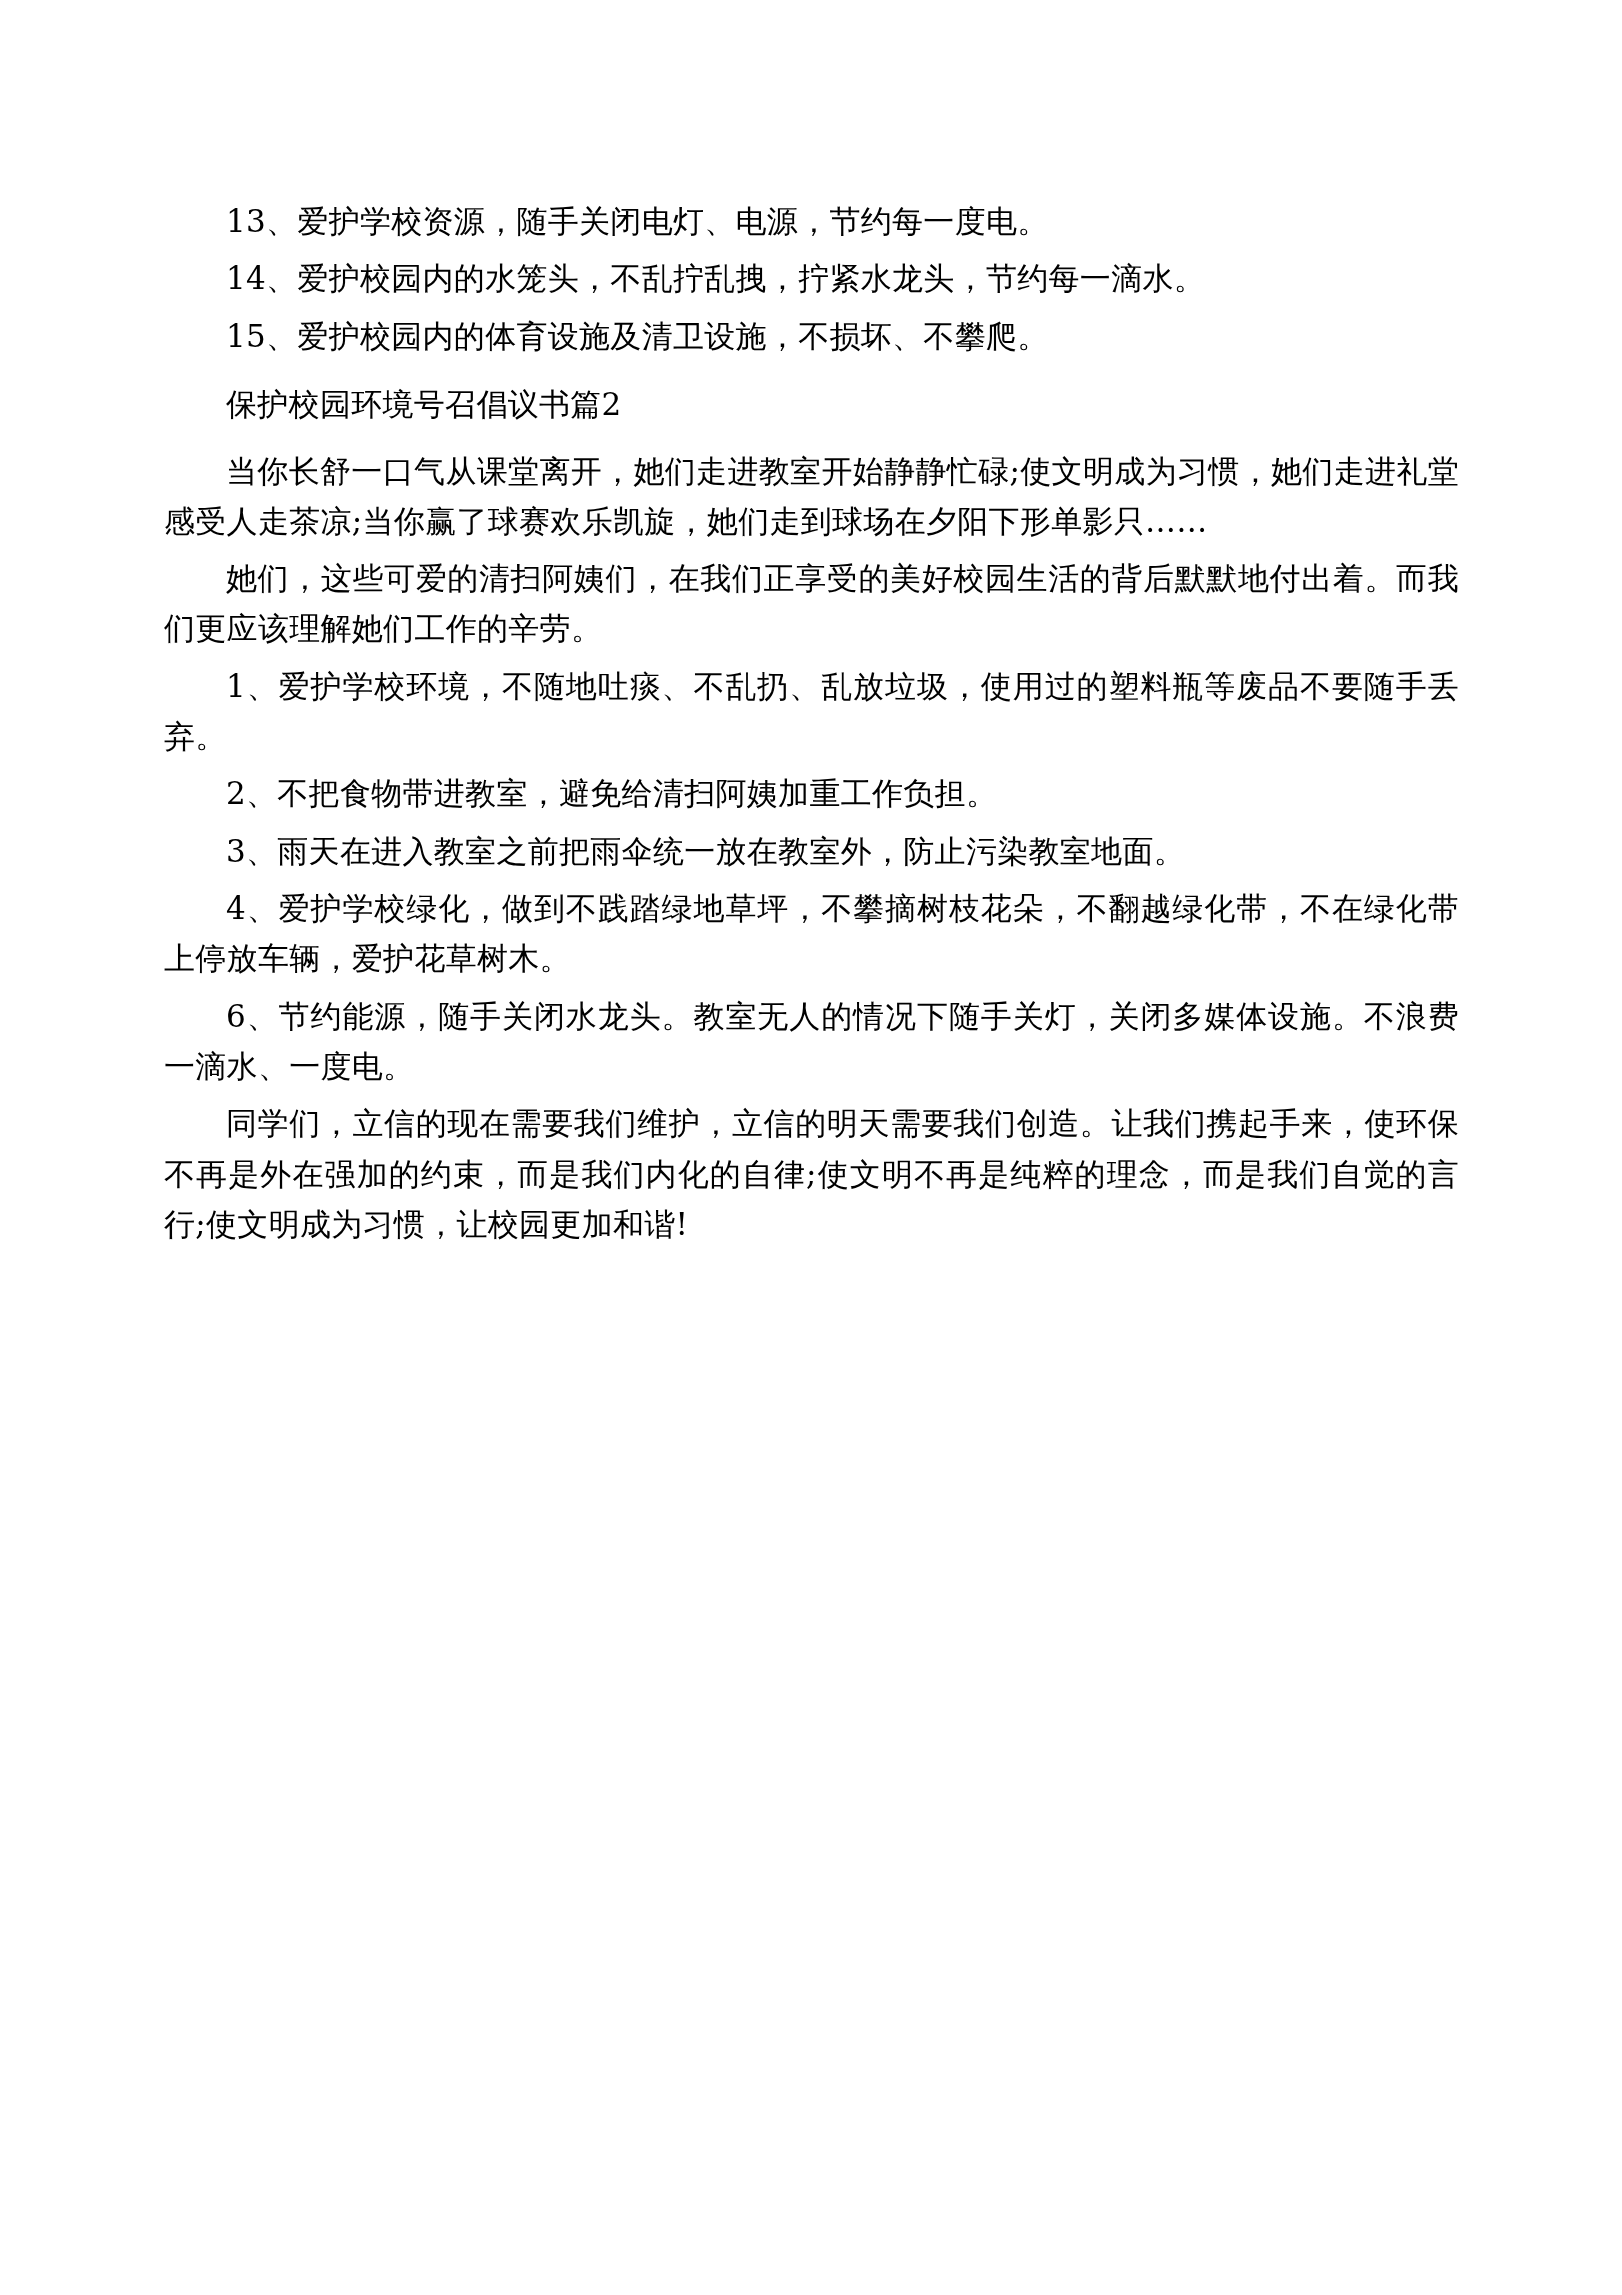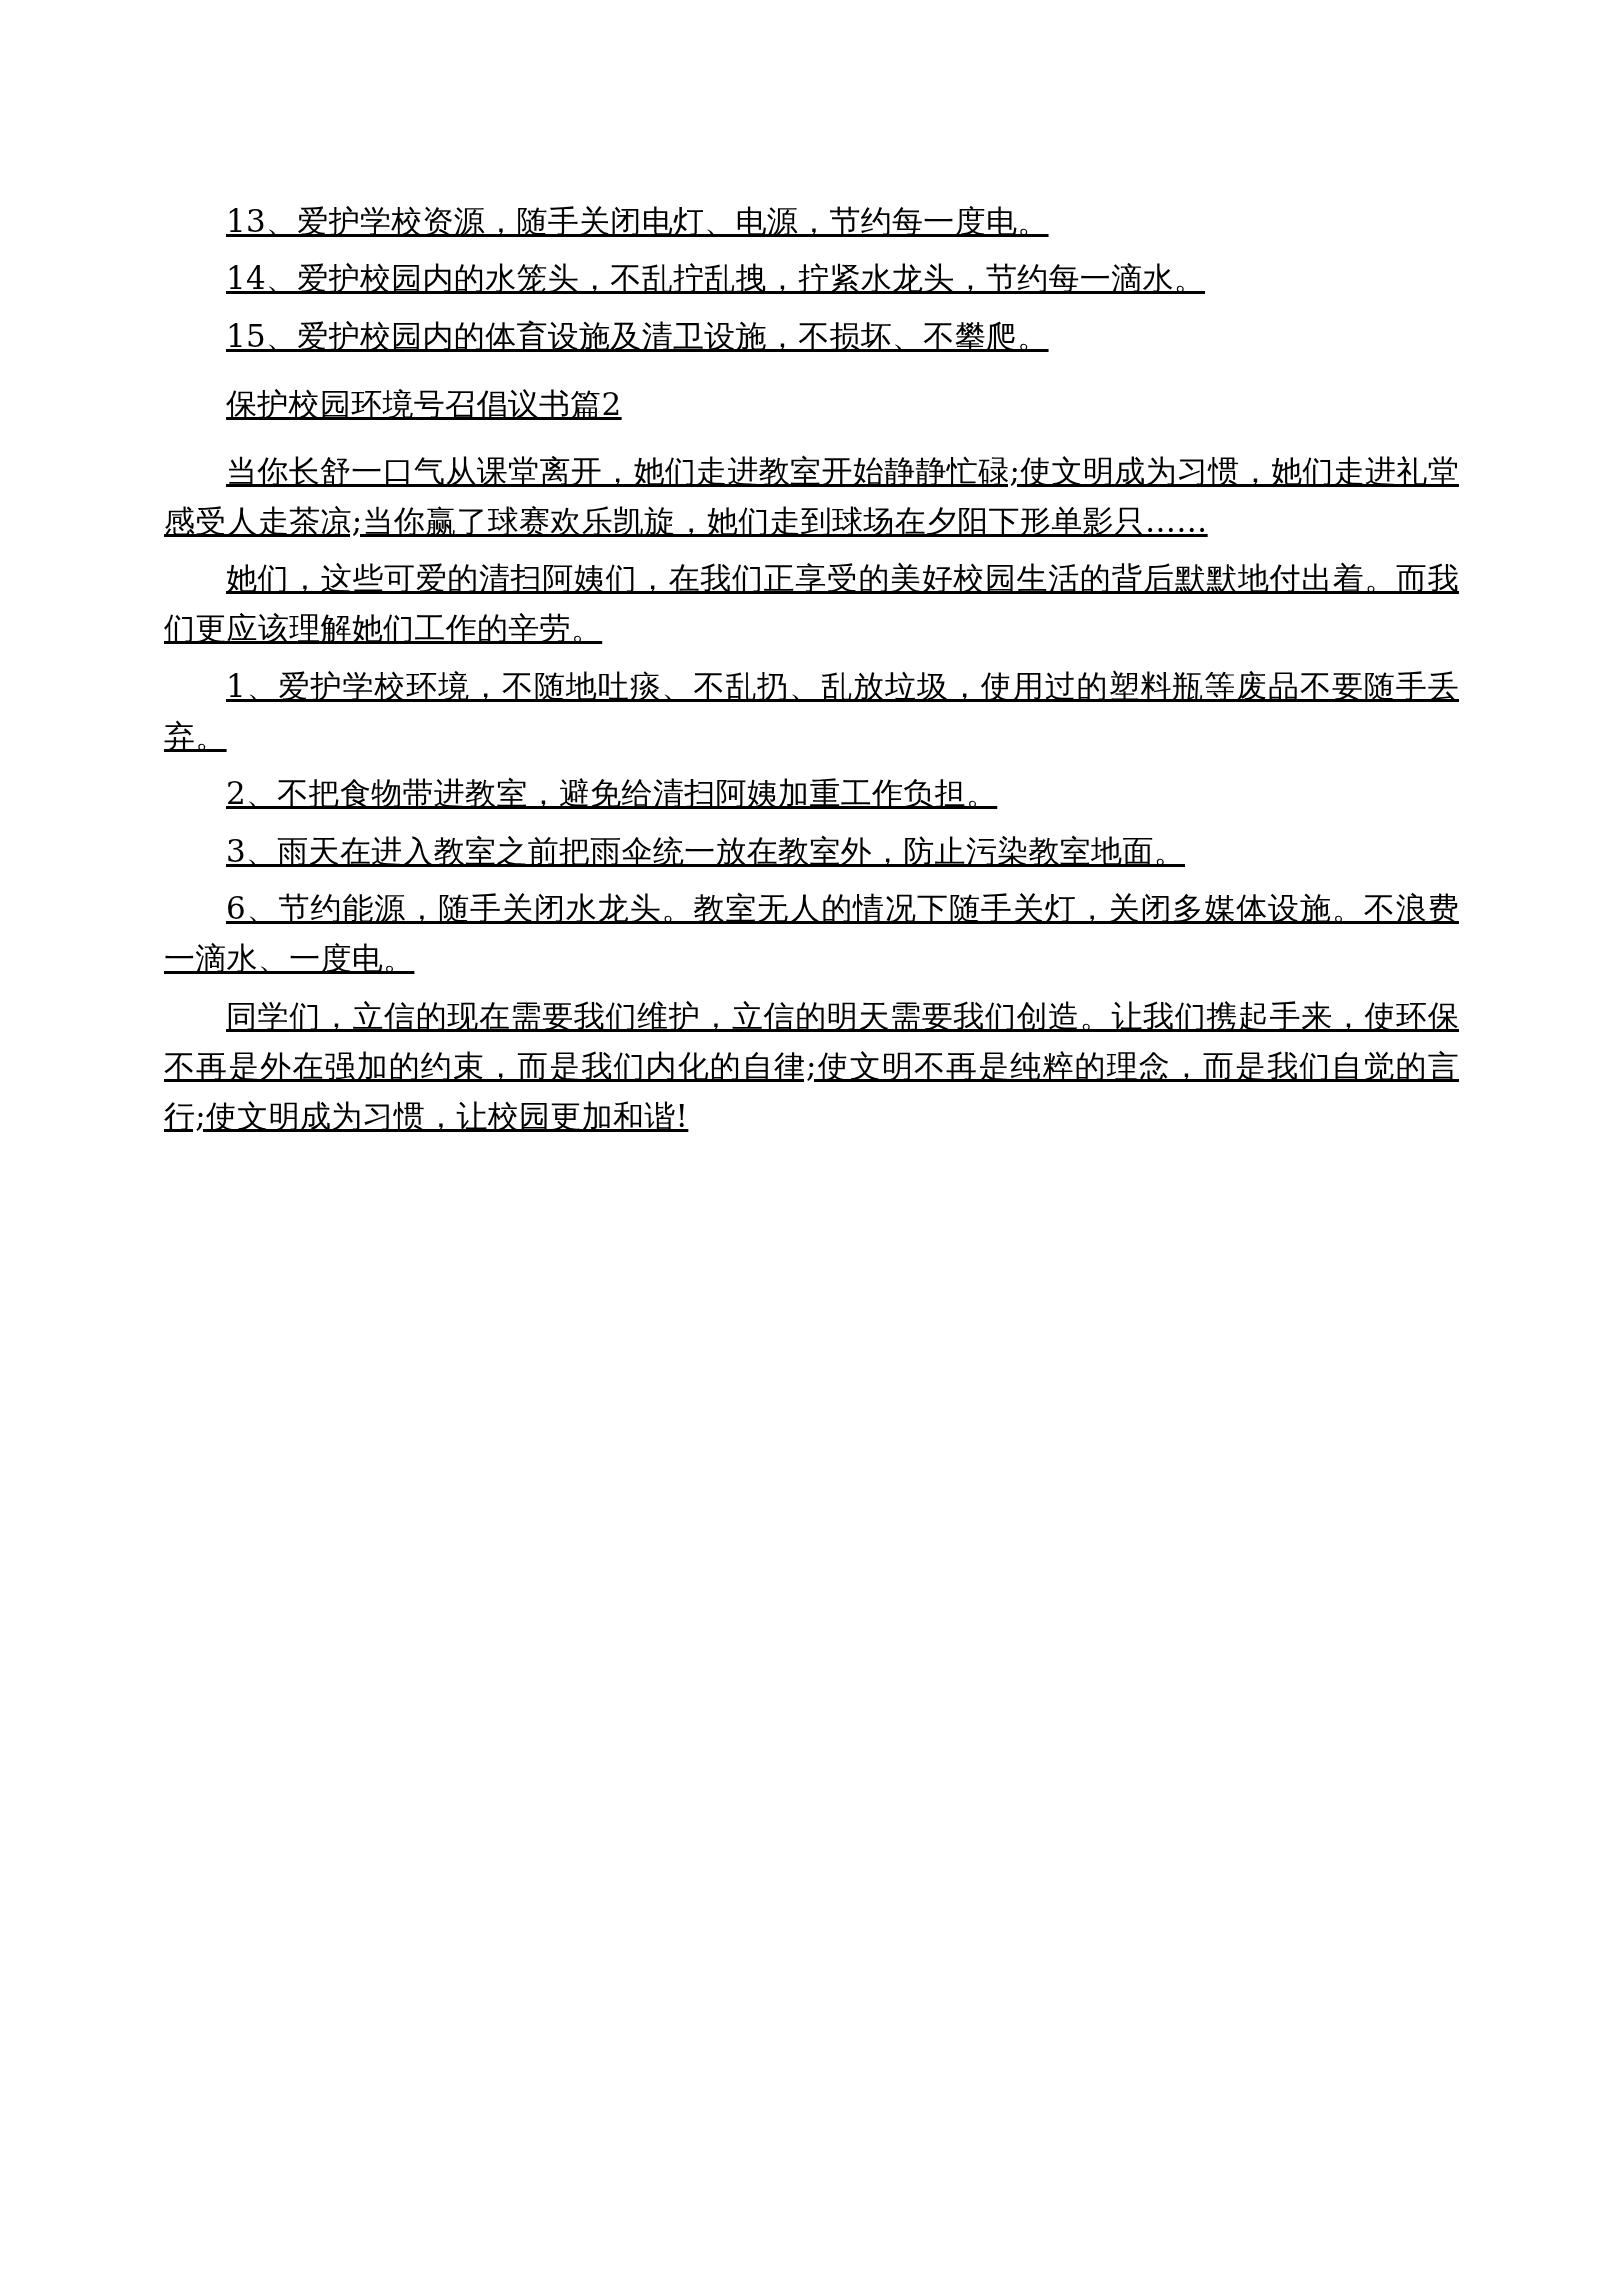--- a/index.html
+++ b/index.html
@@ -22,21 +22,20 @@
   }
   .doc-body {
     font-size: 31px;
     line-height: 1.62;
     letter-spacing: 0.3px;
     text-align: justify;
     text-justify: inter-character;
   }
   p {
     margin: 0 0 7.2px 0;
-    text-decoration: underline;
   }
   .indent {
     text-indent: 2em;
   }
   .heading {
     text-indent: 2em;
     margin-top: 18.3px;
     margin-bottom: 16px;
   }
 </style>
@@ -48,18 +47,19 @@
 
     <p class="indent">13、爱护学校资源，随手关闭电灯、电源，节约每一度电。</p>
     <p class="indent">14、爱护校园内的水笼头，不乱拧乱拽，拧紧水龙头，节约每一滴水。</p>
     <p class="indent">15、爱护校园内的体育设施及清卫设施，不损坏、不攀爬。</p>
     <p class="heading">保护校园环境号召倡议书篇2</p>
     <p class="indent">当你长舒一口气从课堂离开，她们走进教室开始静静忙碌;使文明成为习惯，她们走进礼堂感受人走茶凉;当你赢了球赛欢乐凯旋，她们走到球场在夕阳下形单影只……</p>
     <p class="indent">她们，这些可爱的清扫阿姨们，在我们正享受的美好校园生活的背后默默地付出着。而我们更应该理解她们工作的辛劳。</p>
     <p class="indent">1、爱护学校环境，不随地吐痰、不乱扔、乱放垃圾，使用过的塑料瓶等废品不要随手丢弃。</p>
     <p class="indent">2、不把食物带进教室，避免给清扫阿姨加重工作负担。</p>
     <p class="indent">3、雨天在进入教室之前把雨伞统一放在教室外，防止污染教室地面。</p>
+    <p class="indent">4、爱护学校绿化，做到不践踏绿地草坪，不攀摘树枝花朵，不翻越绿化带，不在绿化带上停放车辆，爱护花草树木。</p>
     <p class="indent">6、节约能源，随手关闭水龙头。教室无人的情况下随手关灯，关闭多媒体设施。不浪费一滴水、一度电。</p>
     <p class="indent">同学们，立信的现在需要我们维护，立信的明天需要我们创造。让我们携起手来，使环保不再是外在强加的约束，而是我们内化的自律;使文明不再是纯粹的理念，而是我们自觉的言行;使文明成为习惯，让校园更加和谐!</p>
 
   </div>
 </div>
 
 
 </body></html>

